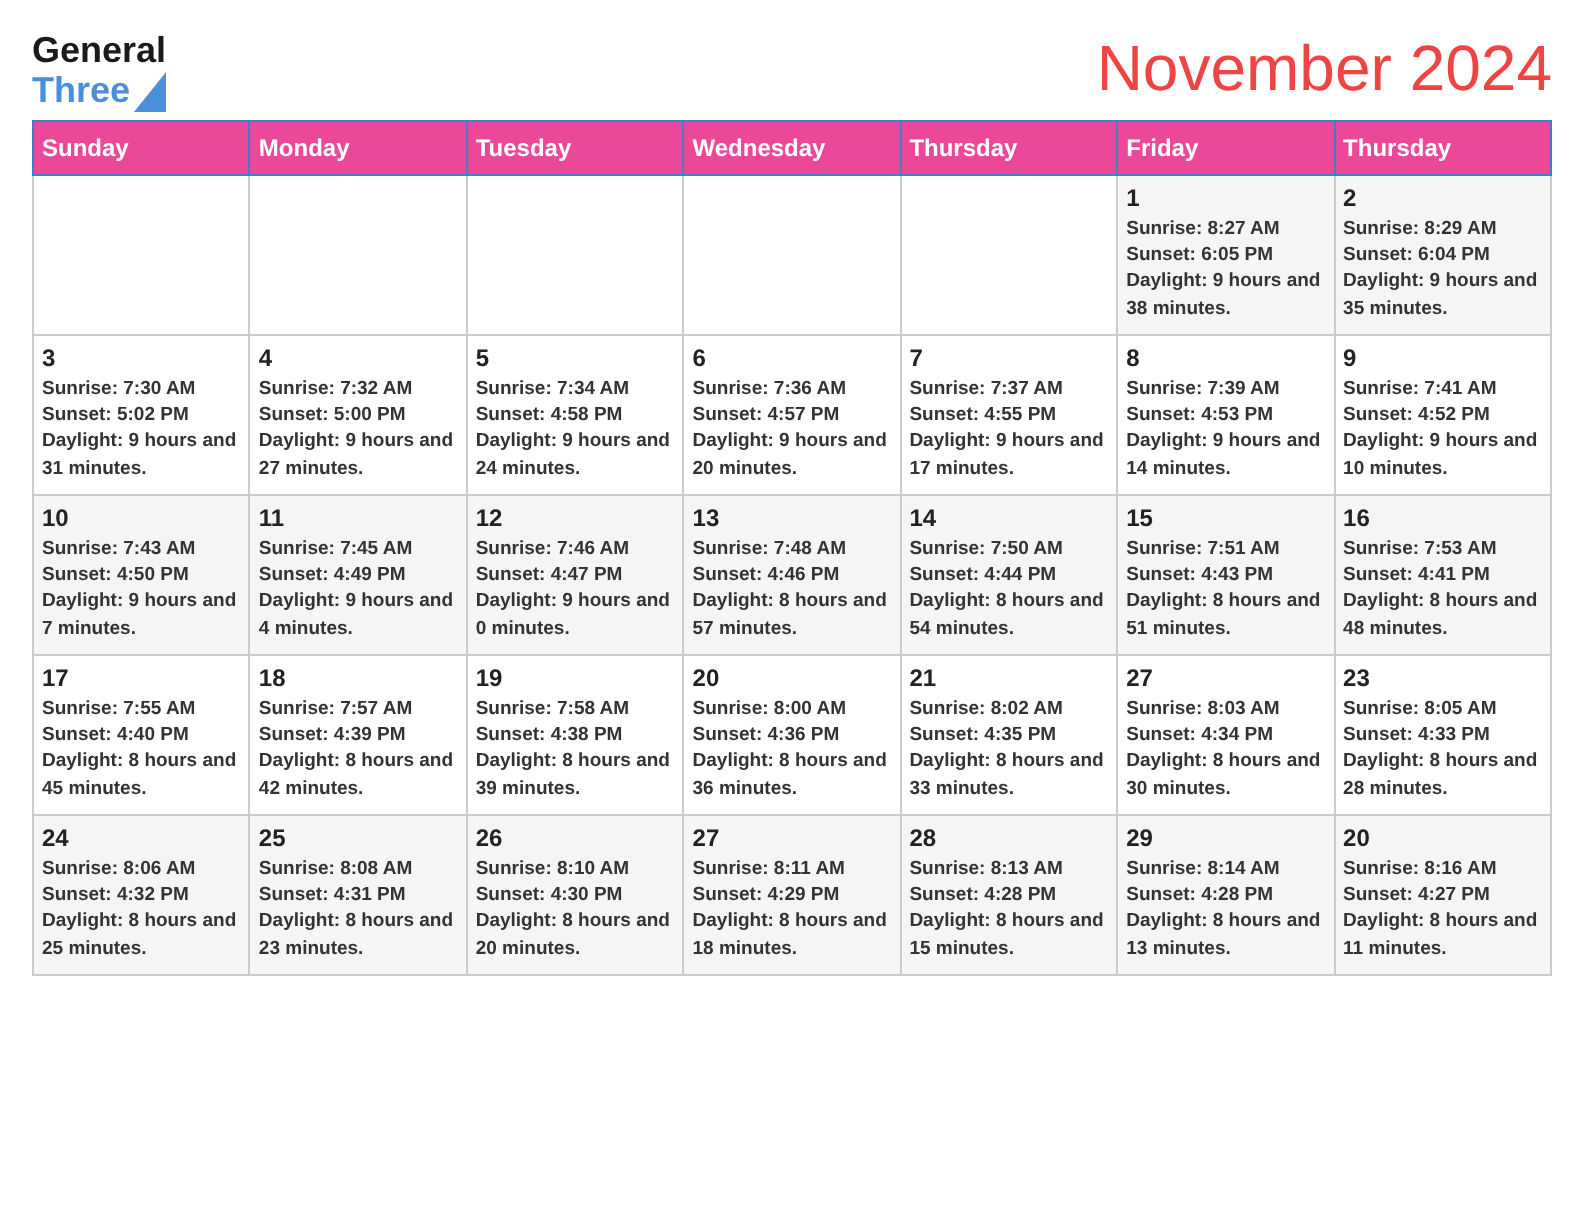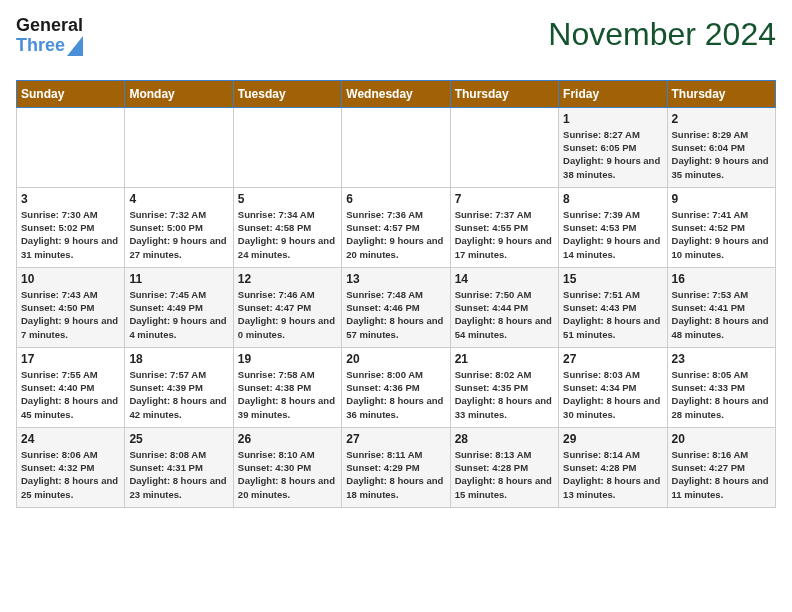--- a/index.html
+++ b/index.html
@@ -7,45 +7,45 @@
       font-family: Arial, sans-serif;
       background: #fff;
       width: 792px;
       min-height: 612px;
       padding: 16px;
     }
     .header {
       display: flex;
       justify-content: space-between;
       align-items: flex-start;
-      margin-bottom: 24px;
+      margin-bottom: 4px;
     }
     .logo {
       display: flex;
       align-items: center;
     }
     .title-area {
       text-align: right;
     }
     .month-title {
       font-size: 32px;
       font-weight: normal;
-      color: #14532d;
+      color: #ef4444;
     }
     .location {
       font-size: 14px;
       color: #555;
     }
     table {
       width: 100%;
       border-collapse: collapse;
       table-layout: fixed;
     }
     thead th {
-      background-color: #a16207;
+      background-color: #ec4899;
       color: #fff;
       font-size: 12px;
       font-weight: bold;
       padding: 6px 4px;
       text-align: left;
       border: 1px solid #3a7fc8;
     }
     tbody td {
       border: 1px solid #ccc;
       vertical-align: top;

